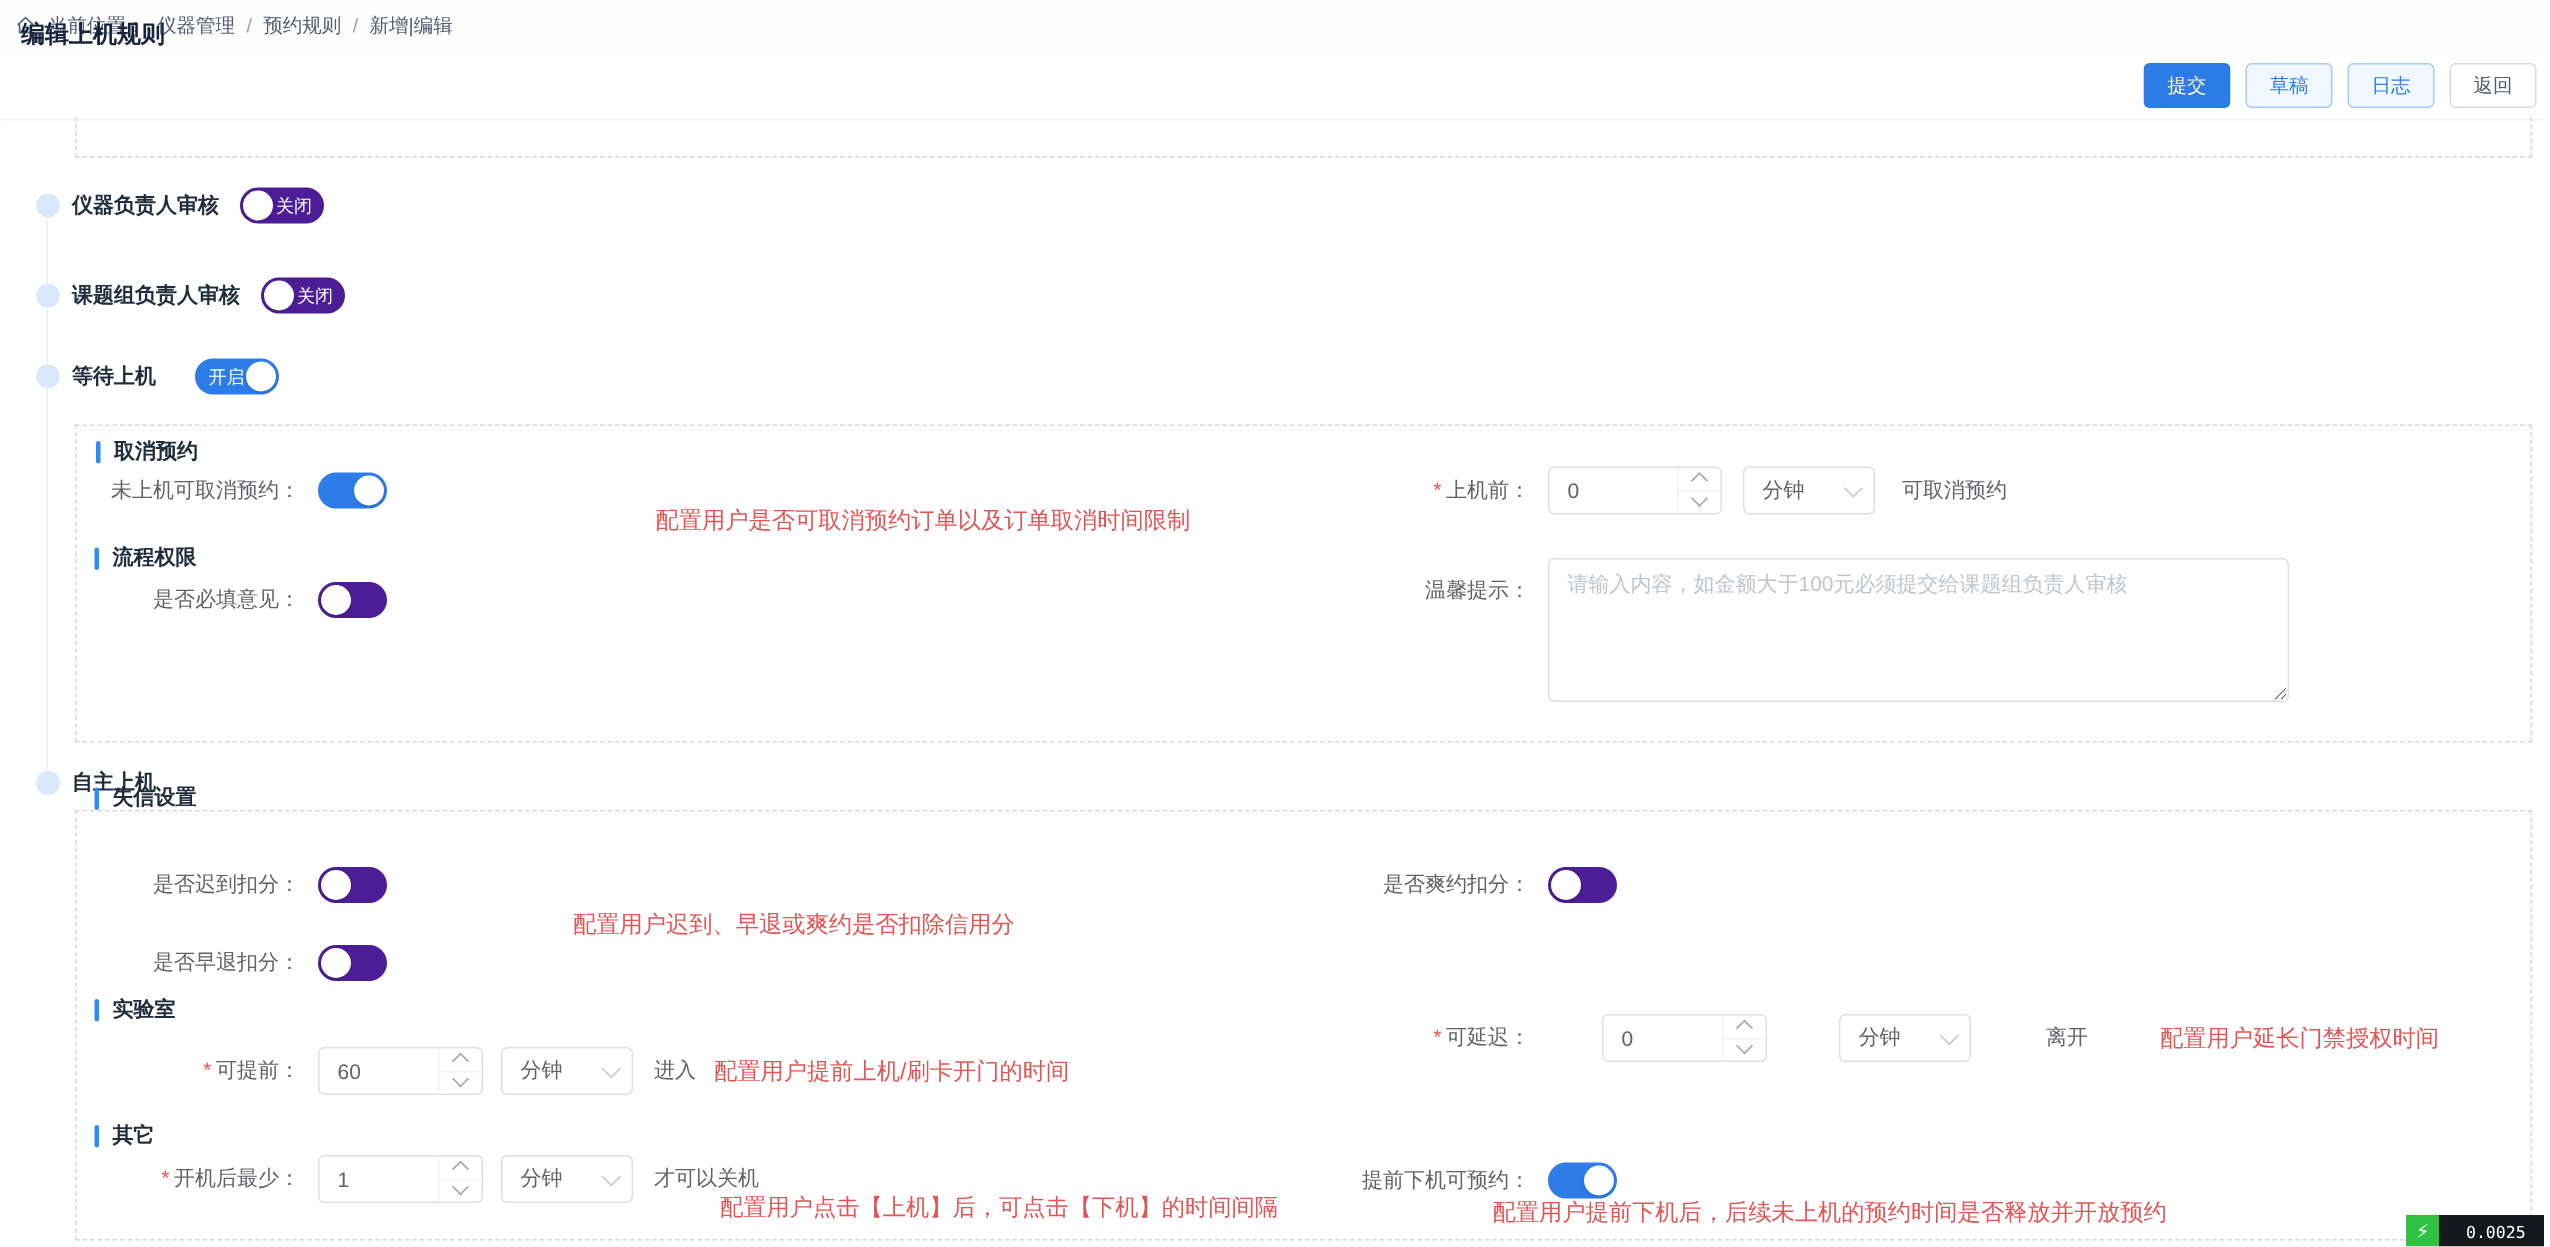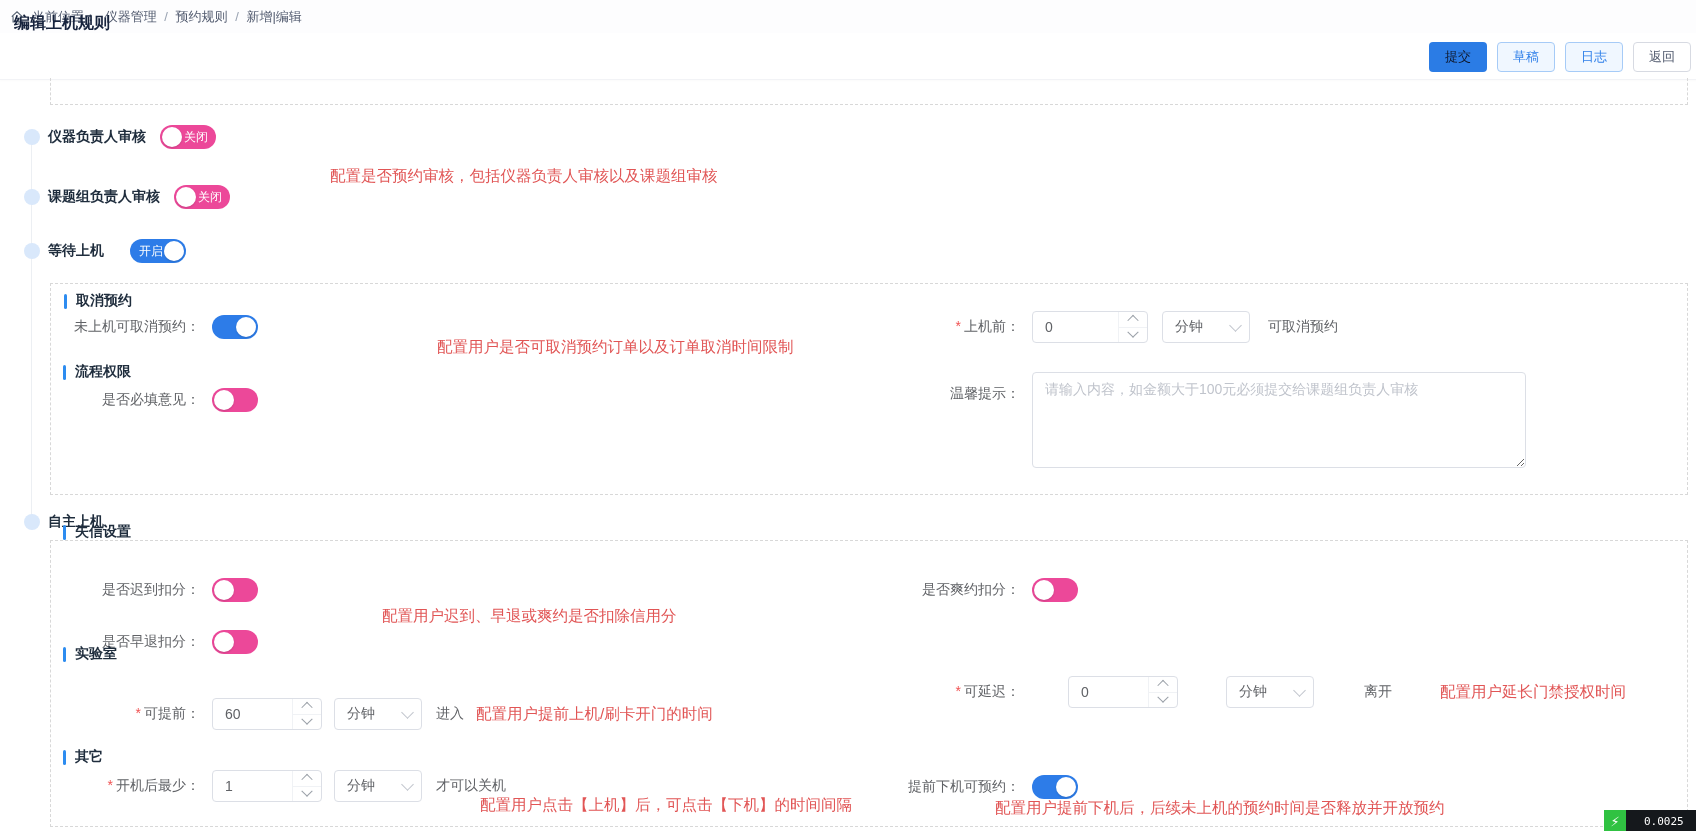--- a/index.html
+++ b/index.html
@@ -12,21 +12,21 @@
   .crumbtxt{margin-left:6px;font-size:13px;color:#515a6e;}
   .crumbtxt span{margin:0 2px;}
   .crumb-sep{color:#9aa3b2;margin:0 4px;}
   
   .titlebar{position:absolute;left:0;top:33px;width:1700px;height:46px;background:#fff;
             border-bottom:1px solid #f2f3f6;box-shadow:0 1px 2px rgba(0,0,0,0.02);}
   .pagetitle{position:absolute;left:14px;top:13px;font-size:16px;font-weight:700;color:#17233d;}
   .btns{position:absolute;right:5px;top:42px;display:flex;gap:10px;}
   .btn{height:30px;border-radius:4px;font-size:13px;display:flex;align-items:center;
        padding:0 15px;cursor:pointer;box-sizing:border-box;border:1px solid transparent;white-space:nowrap;}
-  .btn-primary{background:#2b7ce5;color:#0f172a;}
+  .btn-primary{background:#2b7ce5;color:#fef9c3;}
   .btn-light{background:#f0f7ff;border-color:#a6cbf7;color:#2e7fe9;}
   .btn-plain{background:#fff;border-color:#d7dae2;color:#515a6e;}
   
   .tline{position:absolute;left:31px;top:140px;width:1px;height:382px;background:#eceff3;}
   .dot{position:absolute;width:16px;height:16px;border-radius:50%;background:#d9e8fb;}
   
   .dashbox{position:absolute;border:1px dashed #d8d8d8;box-sizing:border-box;background:transparent;}
   .fragbox{border-top:none;}
   
   .row{position:absolute;display:flex;align-items:center;}
@@ -39,21 +39,21 @@
   .secbar{width:3px;height:15px;background:#2d8cf0;border-radius:2px;}
   .sectext{font-size:14px;font-weight:700;color:#1f2d3d;white-space:nowrap;}
   
   .ann{position:absolute;font-size:15.5px;color:#e15555;white-space:nowrap;}
   
   .sw{position:relative;display:inline-block;height:24px;border-radius:12px;cursor:pointer;flex:0 0 auto;}
   .sw .knob{position:absolute;top:2px;width:20px;height:20px;border-radius:50%;background:#fff;
             box-shadow:0 1px 2px rgba(0,0,0,0.15);}
   .sw-text{width:56px;}
   .sw-plain{width:46px;}
-  .sw.off{background:#ec4899;}
+  .sw.off{background:#4c1d95;}
   .sw.on{background:#2d7ce8;}
   .sw.off .knob{left:2px;}
   .sw.on .knob{right:2px;}
   .swlabel{position:absolute;top:0;line-height:24px;font-size:12px;color:#fff;white-space:nowrap;}
   .sw.off .swlabel{right:8px;}
   .sw.on .swlabel{left:9px;}
   
   .numbox{position:relative;width:116px;height:32px;border:1px solid #dcdfe6;border-radius:4px;
           background:#fff;box-sizing:border-box;flex:0 0 auto;}
   .numf{width:100%;height:100%;border:none;outline:none;padding:0 34px 0 12px;font-size:14px;
@@ -123,21 +123,20 @@
   <div class="dashbox fragbox" style="left:50px;top:78px;width:1638px;height:27px;"></div>
 
   <div class="row" style="left:48px;top:125px;height:24px;gap:14px;">
     <span class="mainlabel">仪器负责人审核</span>
     <span class="sw sw-text off">
       <span class="knob"></span>
       <span class="swlabel">关闭</span>
     </span>
   </div>
 
-  <div class="ann" style="left:330px;top:166px;">配置是否预约审核，包括仪器负责人审核以及课题组审核</div>
 
   <div class="row" style="left:48px;top:185px;height:24px;gap:14px;">
     <span class="mainlabel">课题组负责人审核</span>
     <span class="sw sw-text off">
       <span class="knob"></span>
       <span class="swlabel">关闭</span>
     </span>
   </div>
 
   <div class="row" style="left:48px;top:239px;height:24px;gap:26px;">
@@ -228,21 +227,21 @@
 
   <div class="ann" style="left:382px;top:606px;">配置用户迟到、早退或爽约是否扣除信用分</div>
 
   <div class="row" style="left:62px;top:630px;height:24px;">
     <span class="flabel" style="width:138px;">是否早退扣分：</span>
     <span class="sw sw-plain off" style="margin-left:12px;">
       <span class="knob"></span>
     </span>
   </div>
 
-  <div class="sec" style="left:63px;top:646px;">
+  <div class="sec" style="left:63px;top:665px;">
     <span class="secbar"></span>
     <span class="sectext">实验室</span>
   </div>
 
   <div class="row" style="left:62px;top:698px;height:32px;">
     <span class="flabel" style="width:138px;"><span class="req">*</span><span>可提前：</span></span>
     <span class="numbox" style="margin-left:12px;width:110px;">
       <input class="numf" value="60" style="">
       <span class="spin">
         <span class="cell">

